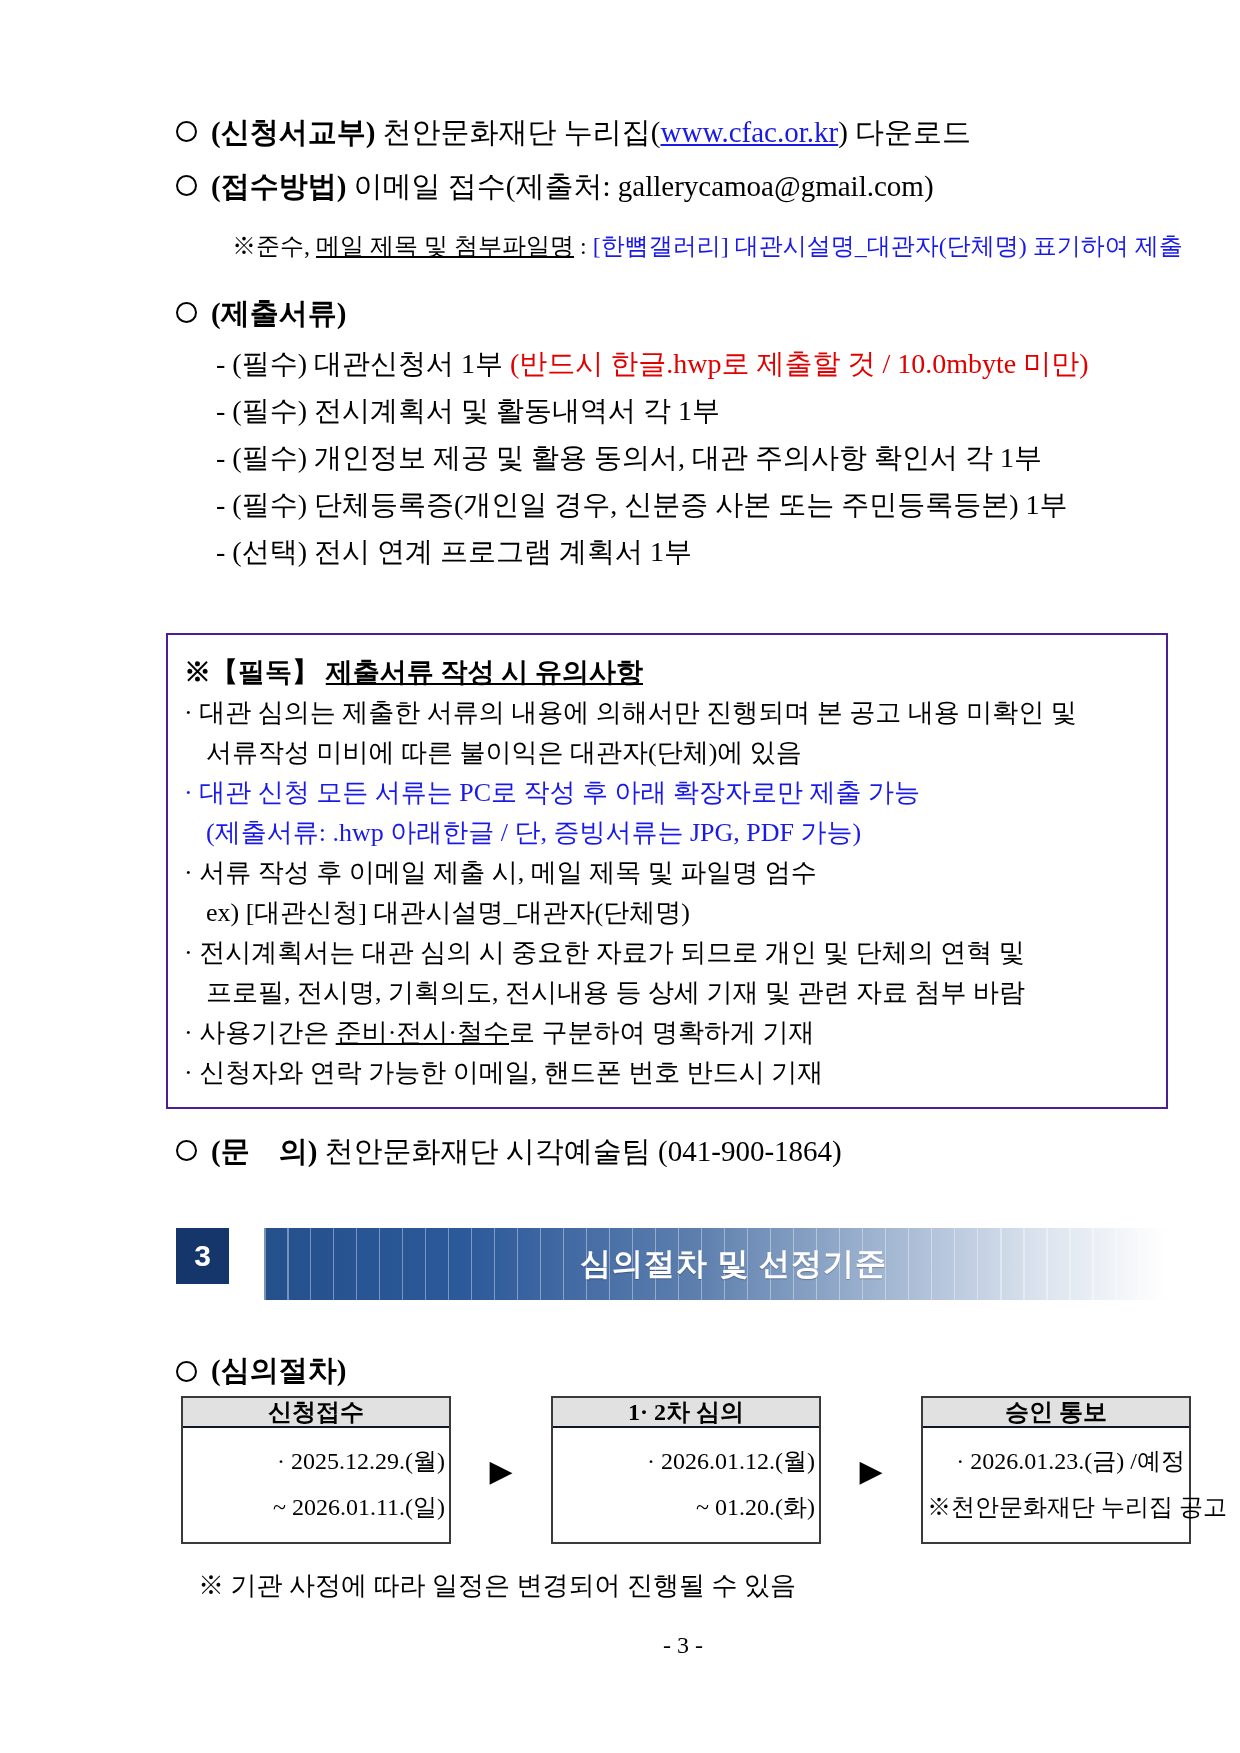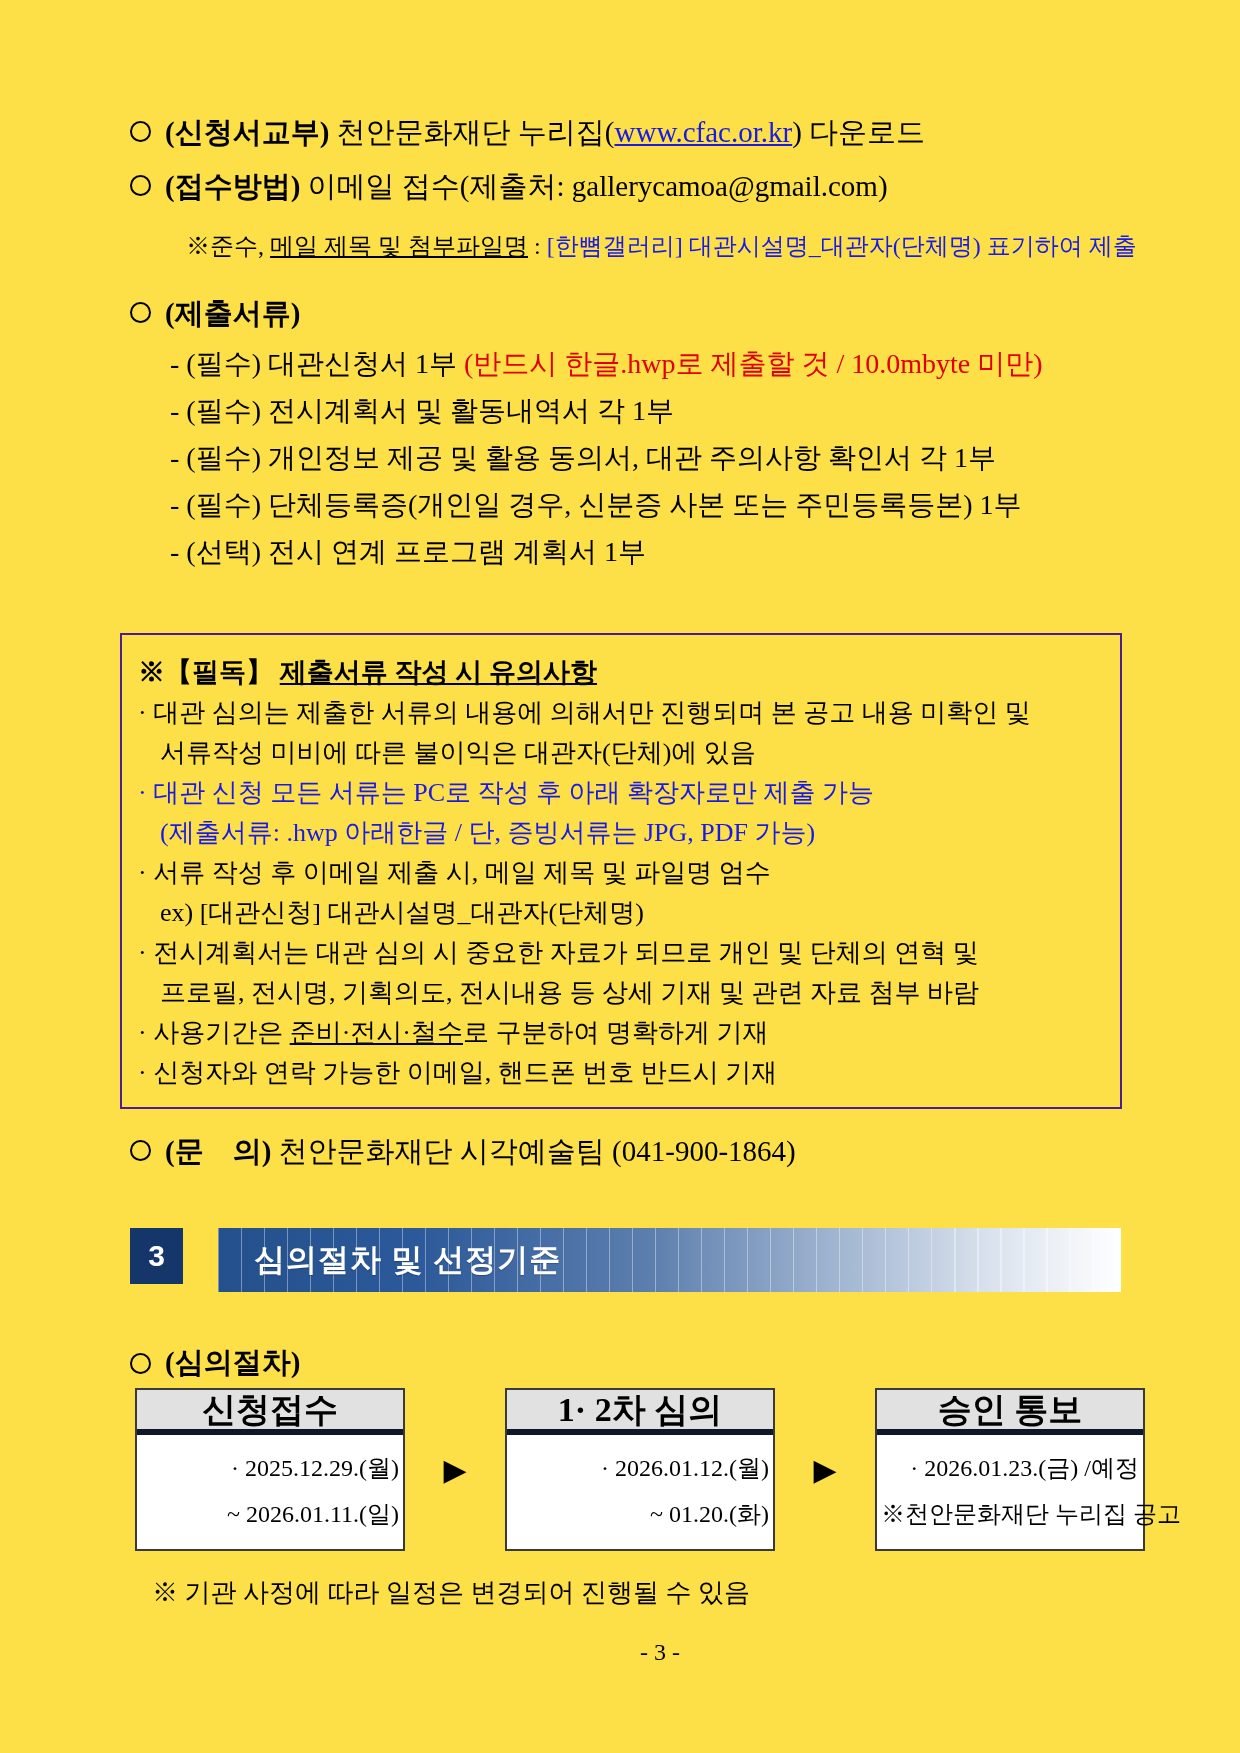--- a/index.html
+++ b/index.html
@@ -1,20 +1,20 @@
 <!DOCTYPE html>
 <html><head>
 <meta charset="utf-8">
 <style>
   * { margin:0; padding:0; box-sizing:border-box; }
   html,body { background:#888; }
   .page {
     position:relative; width:1240px; height:1753px; margin:0 auto;
-    background:#fde047; overflow:hidden;
-    font-family:"Liberation Serif", serif; color:#000;
+    background:#ffffff; overflow:hidden;
+    font-family:"Liberation Serif", serif; color:#000;padding-left:46px;
   }
   .content { padding:0 50px 0 130px; }
 
   
   .obullet {
     display:inline-block; width:21px; height:21px; border:2.5px solid #000;
     border-radius:50%; margin-right:14px; vertical-align:-2px; flex:0 0 auto;
   }
   .toprow { display:flex; align-items:flex-start; font-size:29px; line-height:41px; }
   .toprow .obullet { margin-top:9px; }
@@ -46,41 +46,42 @@
   .contact { margin-top:22px; }
 
   .section-band { display:flex; margin-top:56px; margin-left:0; align-items:stretch; }
   .section-num {
     width:53px; height:56px; background:#14366b; color:#fff;
     font-family:"Liberation Sans", sans-serif; font-weight:bold; font-size:30px;
     display:flex; align-items:center; justify-content:center; flex:0 0 auto;
   }
   .section-gap { width:35px; flex:0 0 auto; }
   .section-bar {
-    width:903px; height:64px; display:flex; align-items:center; flex:0 0 auto;
+    width:903px; height:72px; display:flex; align-items:center; flex:0 0 auto;
     background-image:
       repeating-linear-gradient(to right, rgba(255,255,255,0.38) 0, rgba(255,255,255,0.38) 1.5px, rgba(255,255,255,0) 1.5px, rgba(255,255,255,0) 23px),
       linear-gradient(to right, #24508c 0%, #2c599a 22%, #5d7fae 48%, #9fb4d0 68%, #dbe3ee 86%, #ffffff 100%);
+    justify-content: center;
   }
   .section-title {
     color:#fff; font-family:"Liberation Sans", sans-serif; font-weight:bold;
     font-size:31px; padding-left:36px; letter-spacing:1px;
     text-shadow:0 1px 1px rgba(0,0,0,0.25);
   }
 
   .proc-head { margin-top:52px; line-height:36px; }
 
   .flow { display:flex; align-items:center; margin-top:8px; margin-left:5px; width:1010px; }
   .step {
     width:270px; border:2px solid #3a3a3a; background:#fff; flex:0 0 auto;
   }
   .step-header {
-    background:#e1e1e1; border-bottom:6px solid #0f172a; height:45px;
+    background:#e1e1e1; border-bottom:2px solid #0f172a; height:30px;
     display:flex; align-items:center; justify-content:center;
-    font-size:34px; font-weight:bold;
+    font-size:24px; font-weight:bold;
   }
   .step-body { padding:10px 4px 12px 4px; text-align:right; }
   .step-line { font-size:24px; line-height:46px; white-space:nowrap; }
   .arrow-cell { flex:1 1 auto; display:flex; align-items:center; justify-content:center; }
   .flow-arrow { font-size:30px; color:#000; font-family:"DejaVu Sans", sans-serif; }
 
   .flow-note { margin-top:24px; margin-left:22px; font-size:26px; line-height:36px; }
 
   .page-num { margin-top:28px; text-align:center; font-size:24px; }
 </style>

